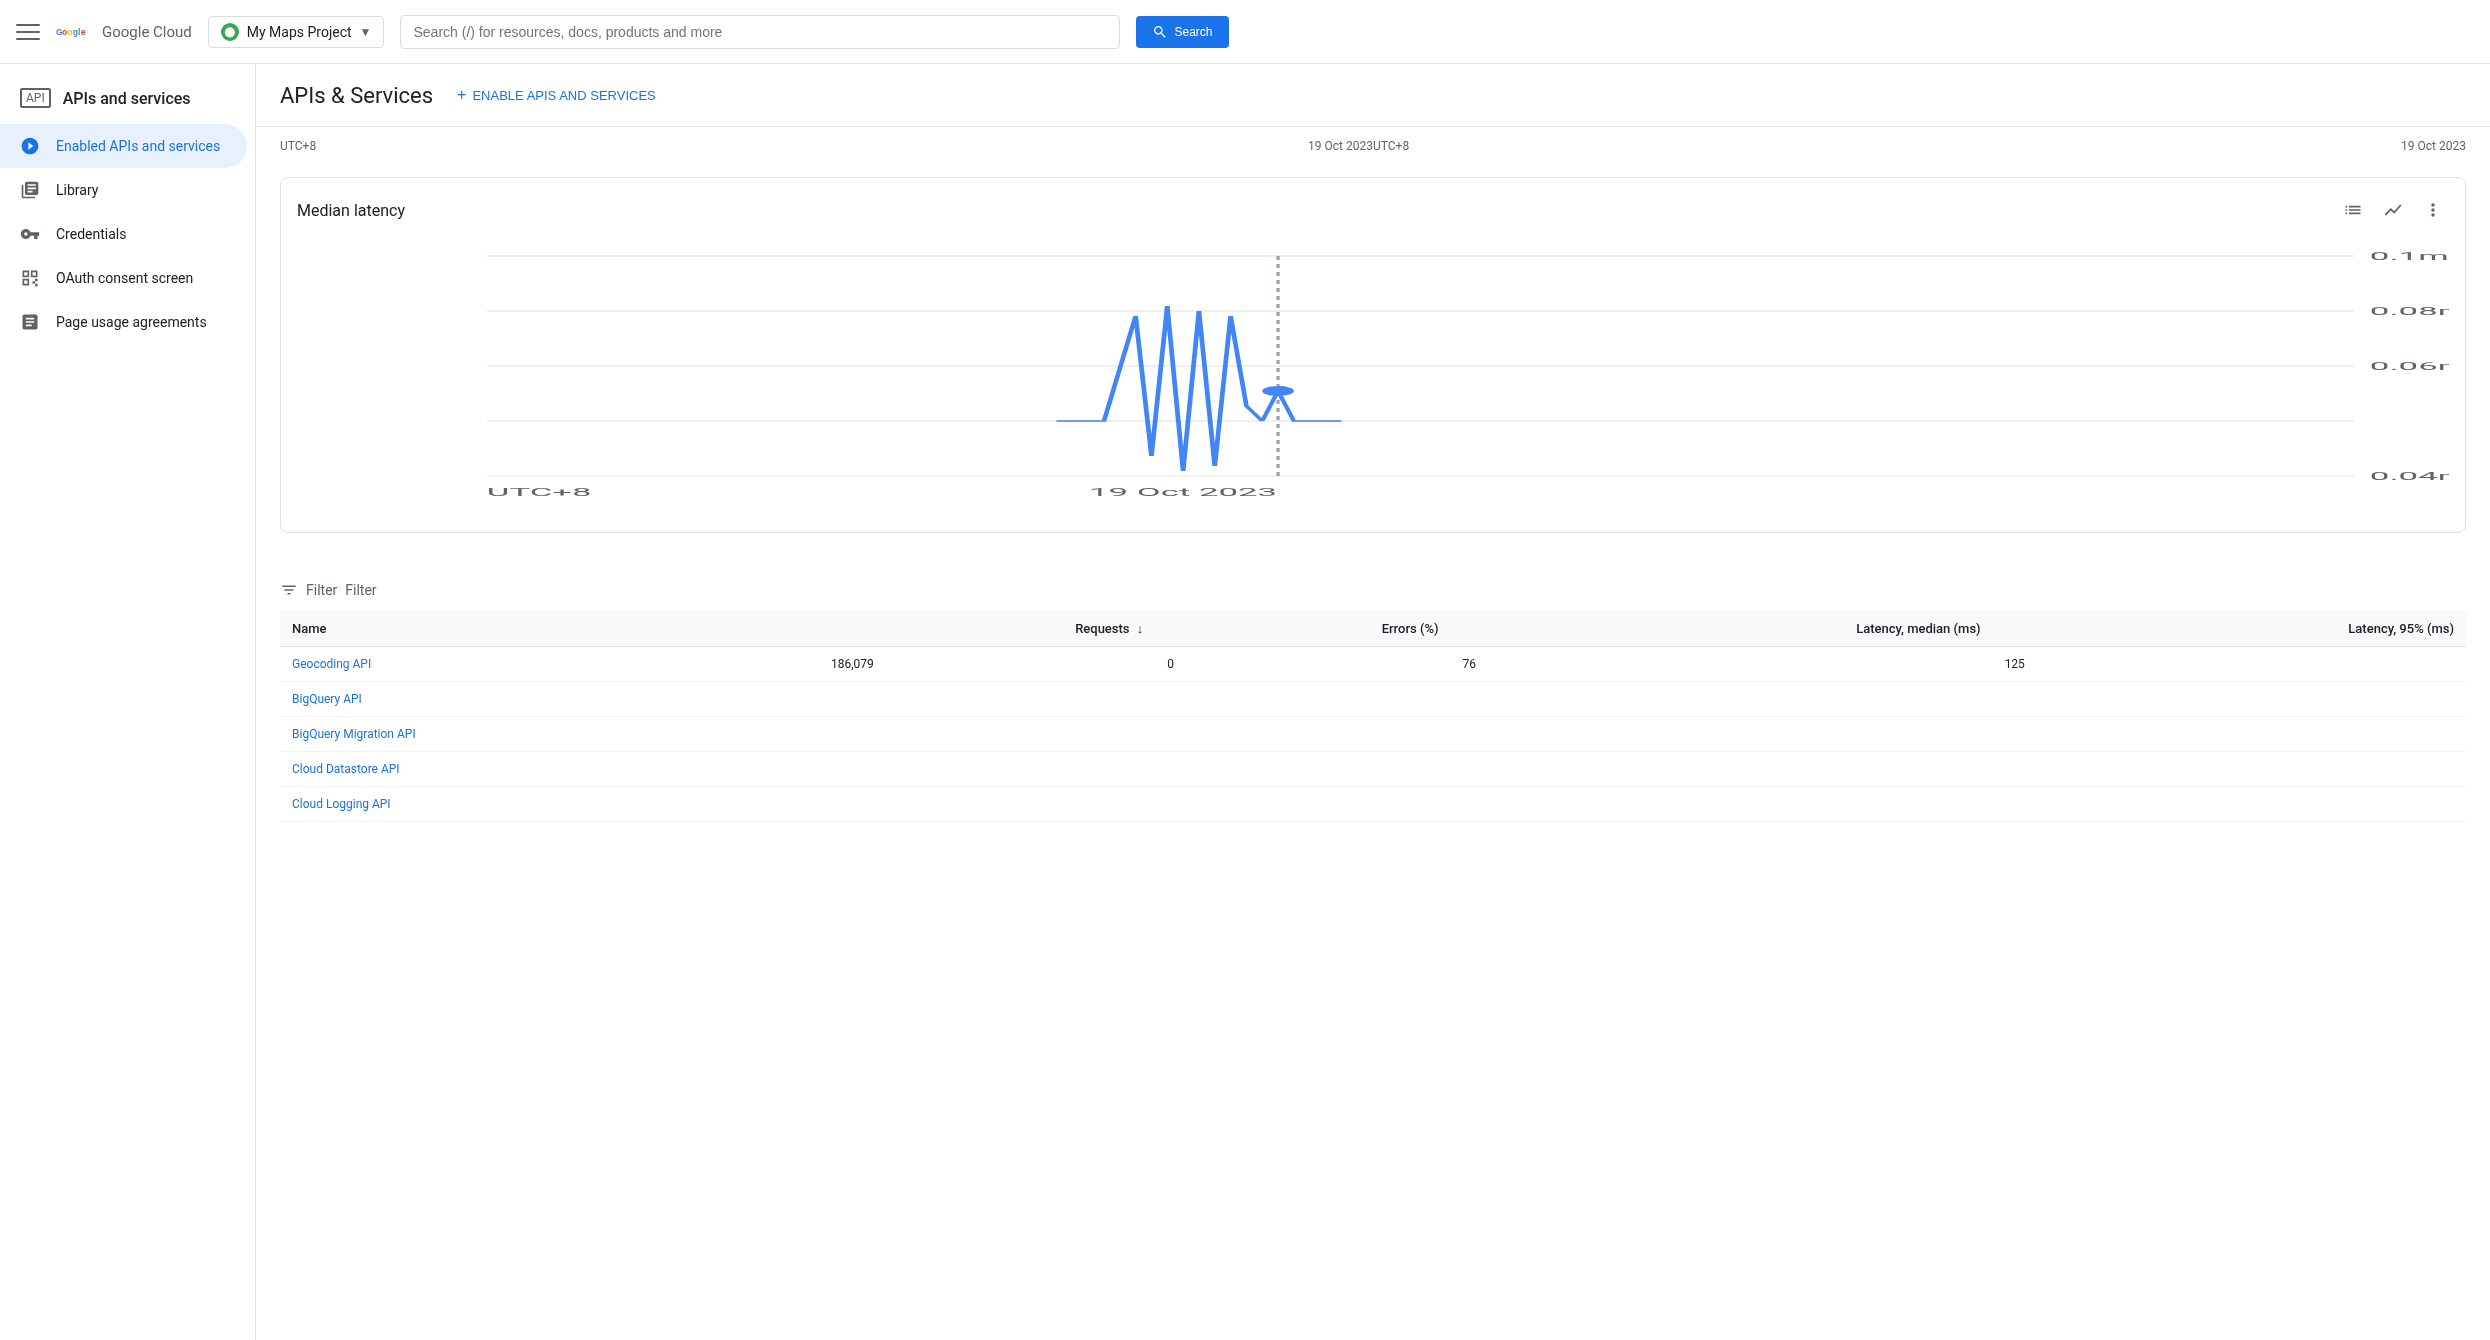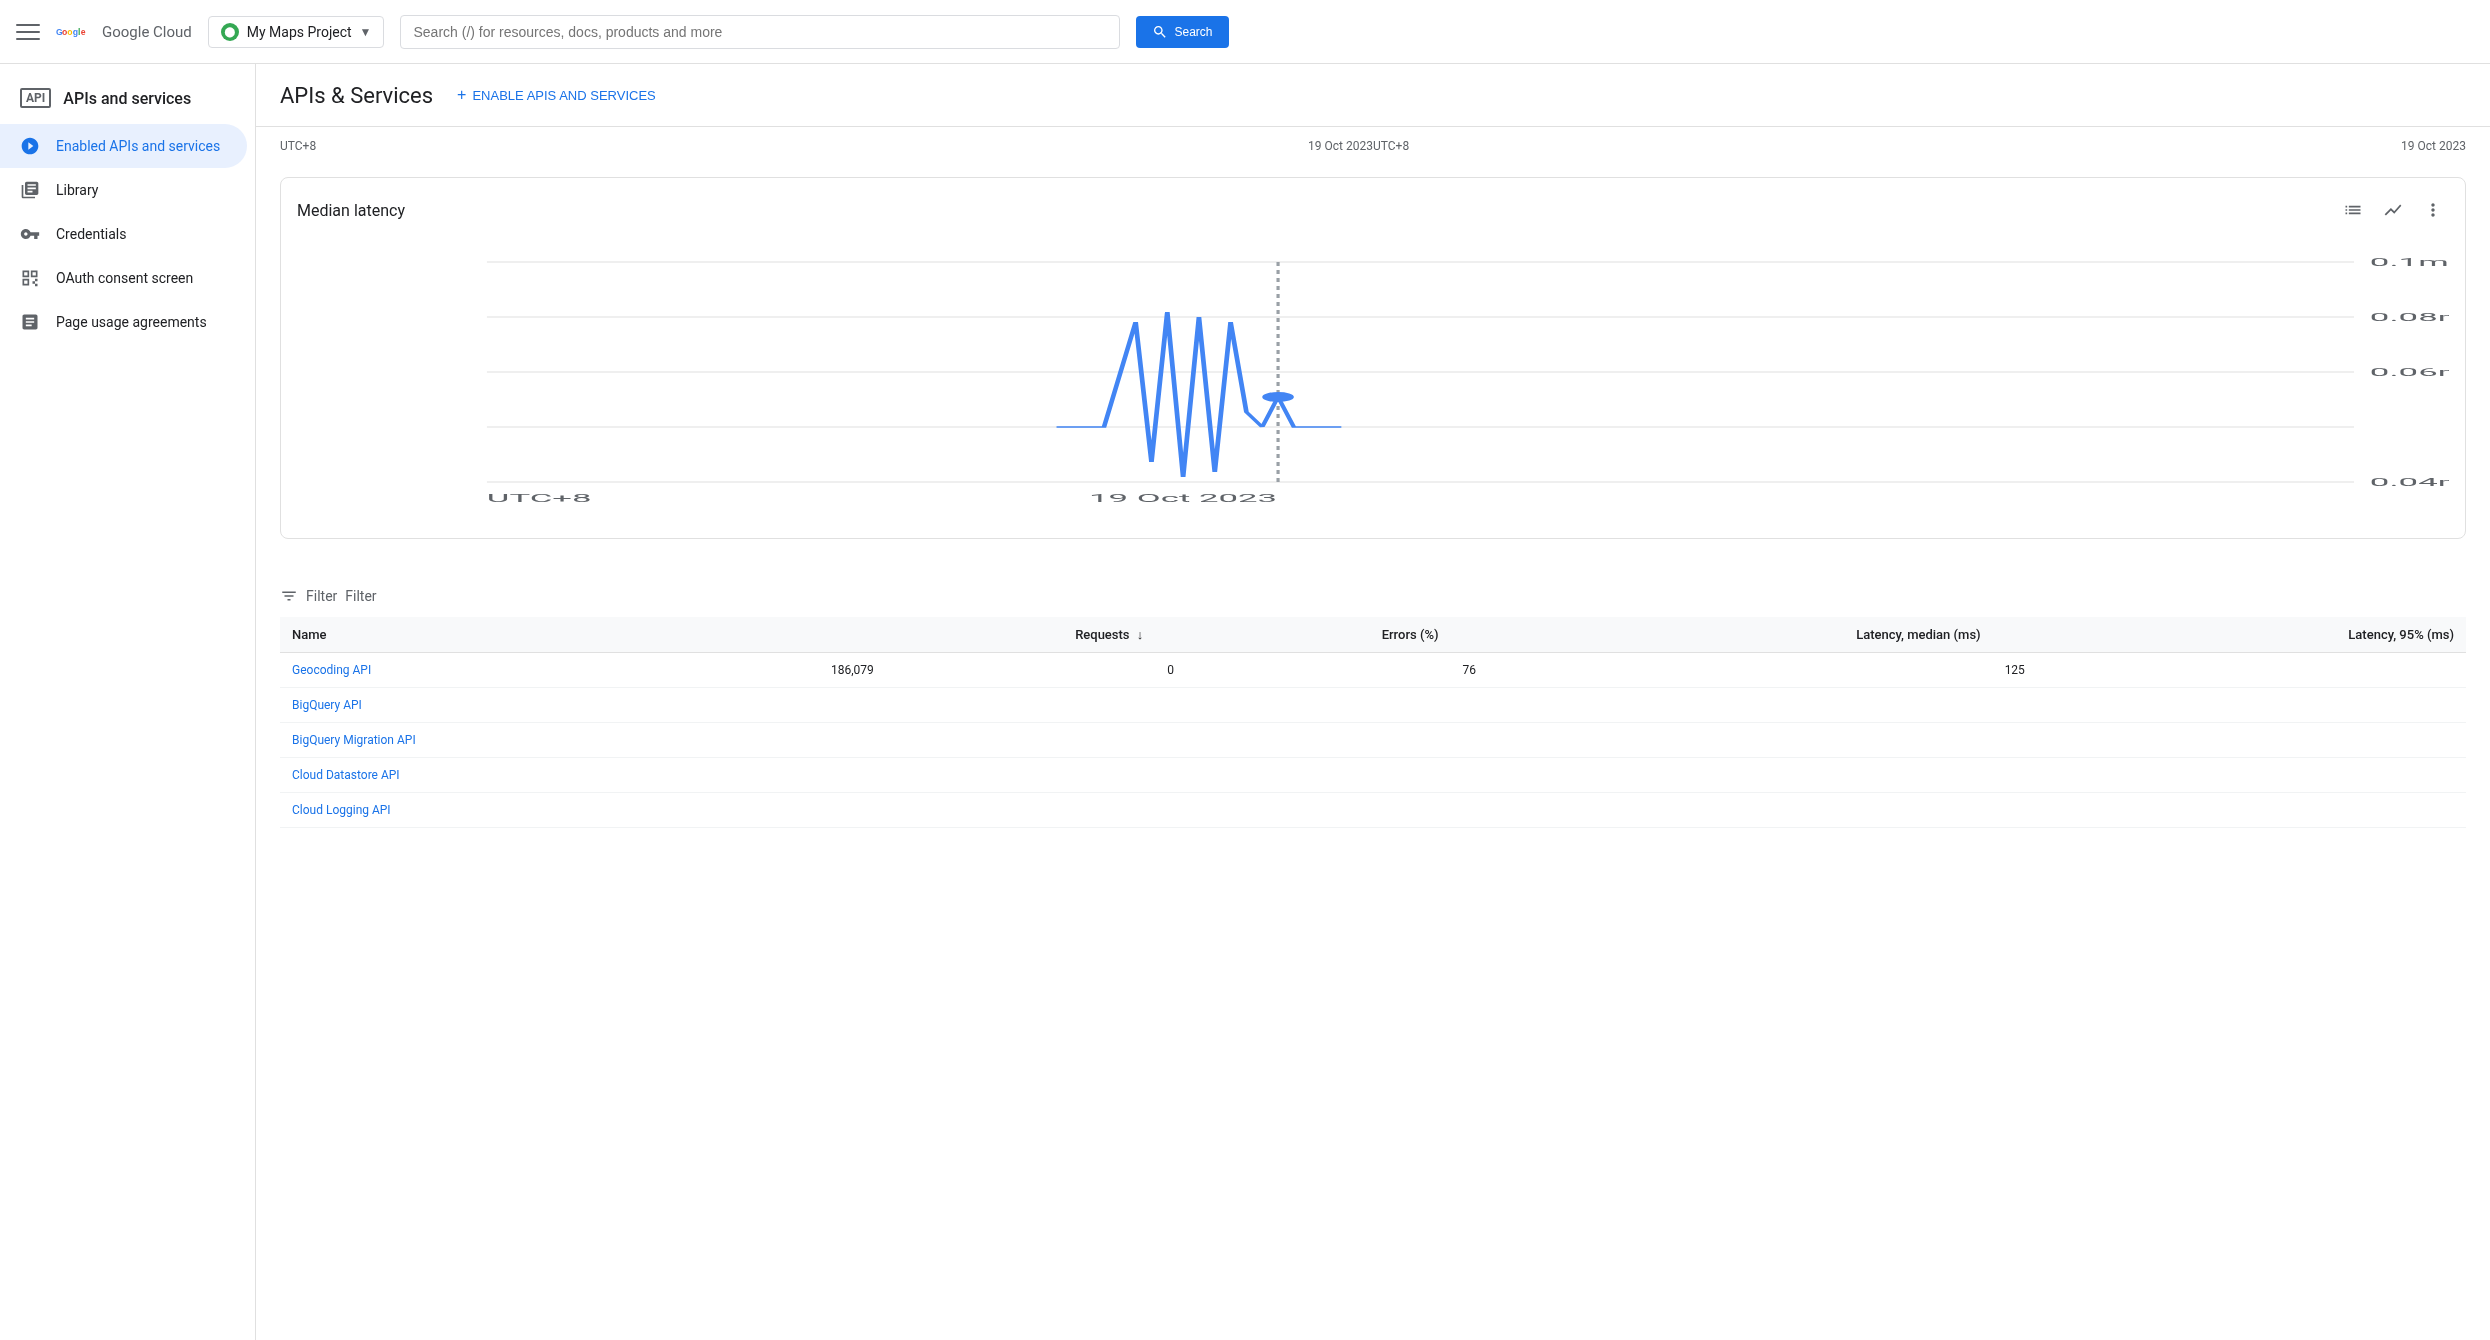--- a/index.html
+++ b/index.html
@@ -31,21 +31,21 @@
 
     
     .app-body { display: flex; margin-top: 64px; }
 
     
     .sidebar {
       width: 256px; min-height: calc(100vh - 64px); border-right: 1px solid #e0e0e0;
       background: #fff; padding-top: 8px; flex-shrink: 0;
     }
     .sidebar-header { display: flex; align-items: center; gap: 12px; padding: 16px 20px 16px; }
-    .sidebar-header .api-badge { font-size: 12px; font-weight: 700; color: #5f6368; border: 2px solid #5f6368; padding: 1px 4px; border-radius: 2px; }
+    .sidebar-header .api-badge { font-size: 12px; font-weight: 400; color: #5f6368; border: 2px solid #5f6368; padding: 1px 4px; border-radius: 2px; }
     .sidebar-header .sidebar-title { font-size: 16px; font-weight: 500; }
     .sidebar-item {
       display: flex; align-items: center; gap: 16px; padding: 12px 20px;
       cursor: pointer; color: #202124; font-size: 14px;
     }
     .sidebar-item.active { background: #e8f0fe; color: #1a73e8; border-radius: 0 24px 24px 0; margin-right: 8px; }
     .sidebar-item .icon { width: 20px; height: 20px; display: flex; align-items: center; justify-content: center; flex-shrink: 0; }
     .sidebar-item .item-label { }
 
     
@@ -66,21 +66,21 @@
     .charts-area { padding: 16px 24px; }
 
     
     .utc-row { display: flex; justify-content: space-between; color: #5f6368; font-size: 12px; padding: 4px 0 8px; }
 
     
     .chart-card {
       border: 1px solid #e0e0e0; border-radius: 8px; padding: 16px;
       margin-bottom: 20px; background: #fff;
     }
-    .chart-header { display: flex; align-items: center; justify-content: space-between; margin-bottom: 16px; }
+    .chart-header { display: flex; align-items: center; justify-content: space-between; margin-bottom: 10px; }
     .chart-title { font-size: 16px; font-weight: 400; color: #202124; }
     .chart-controls { display: flex; align-items: center; gap: 8px; }
     .chart-icon-btn { width: 32px; height: 32px; display: flex; align-items: center; justify-content: center; cursor: pointer; color: #5f6368; }
 
     
     .chart-container { position: relative; width: 100%; height: 280px; }
 
     
     .table-section { padding: 0 24px 24px; }
     .filter-bar { display: flex; align-items: center; gap: 8px; padding: 12px 0; color: #5f6368; font-size: 14px; }

